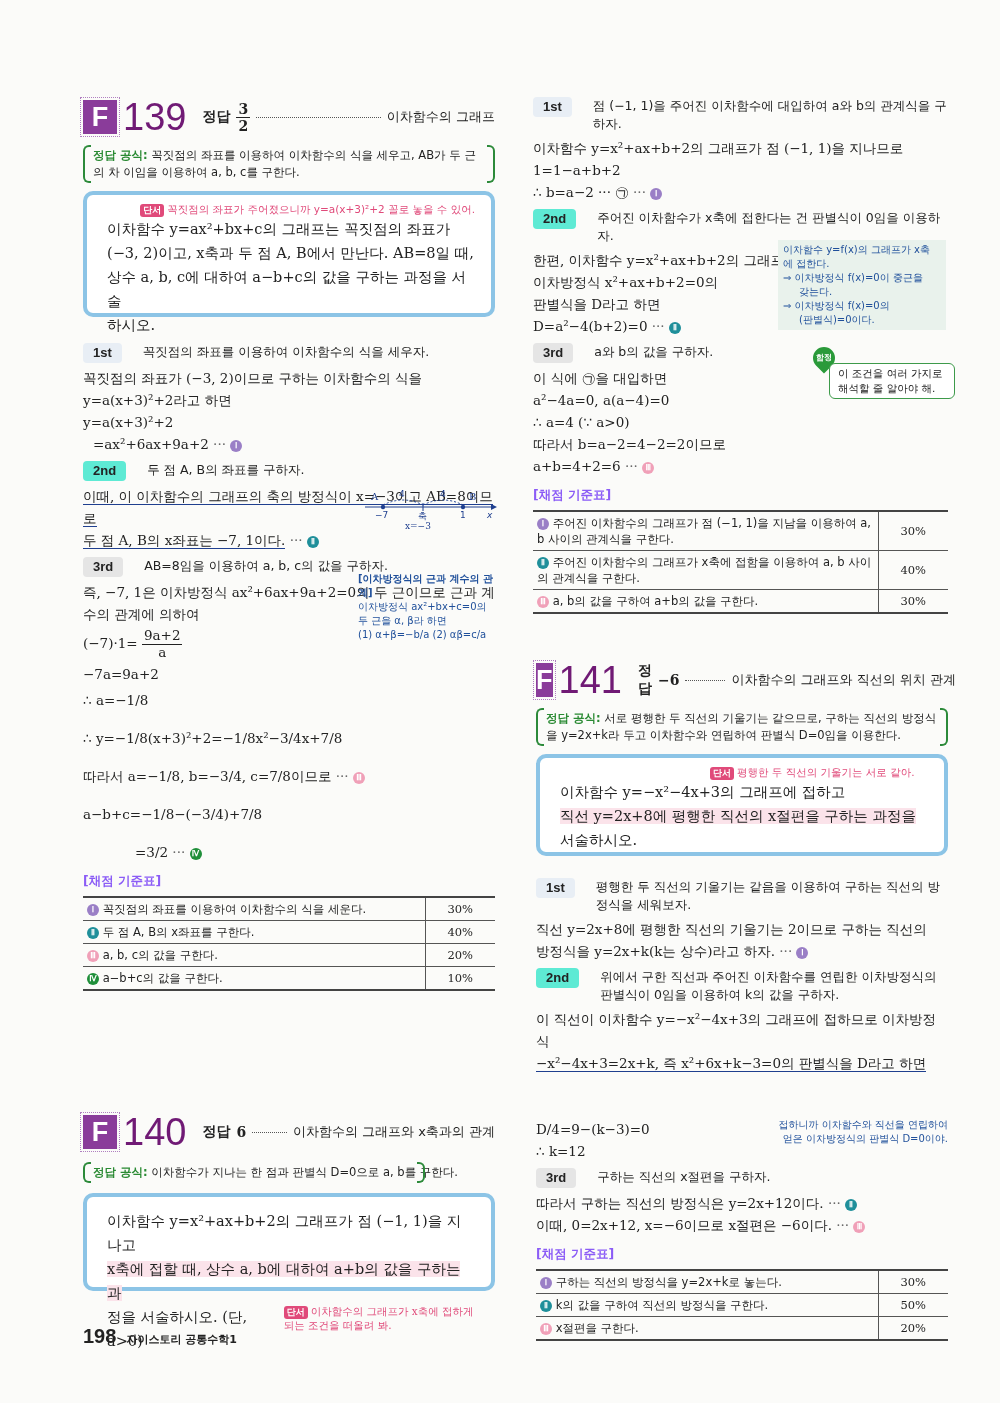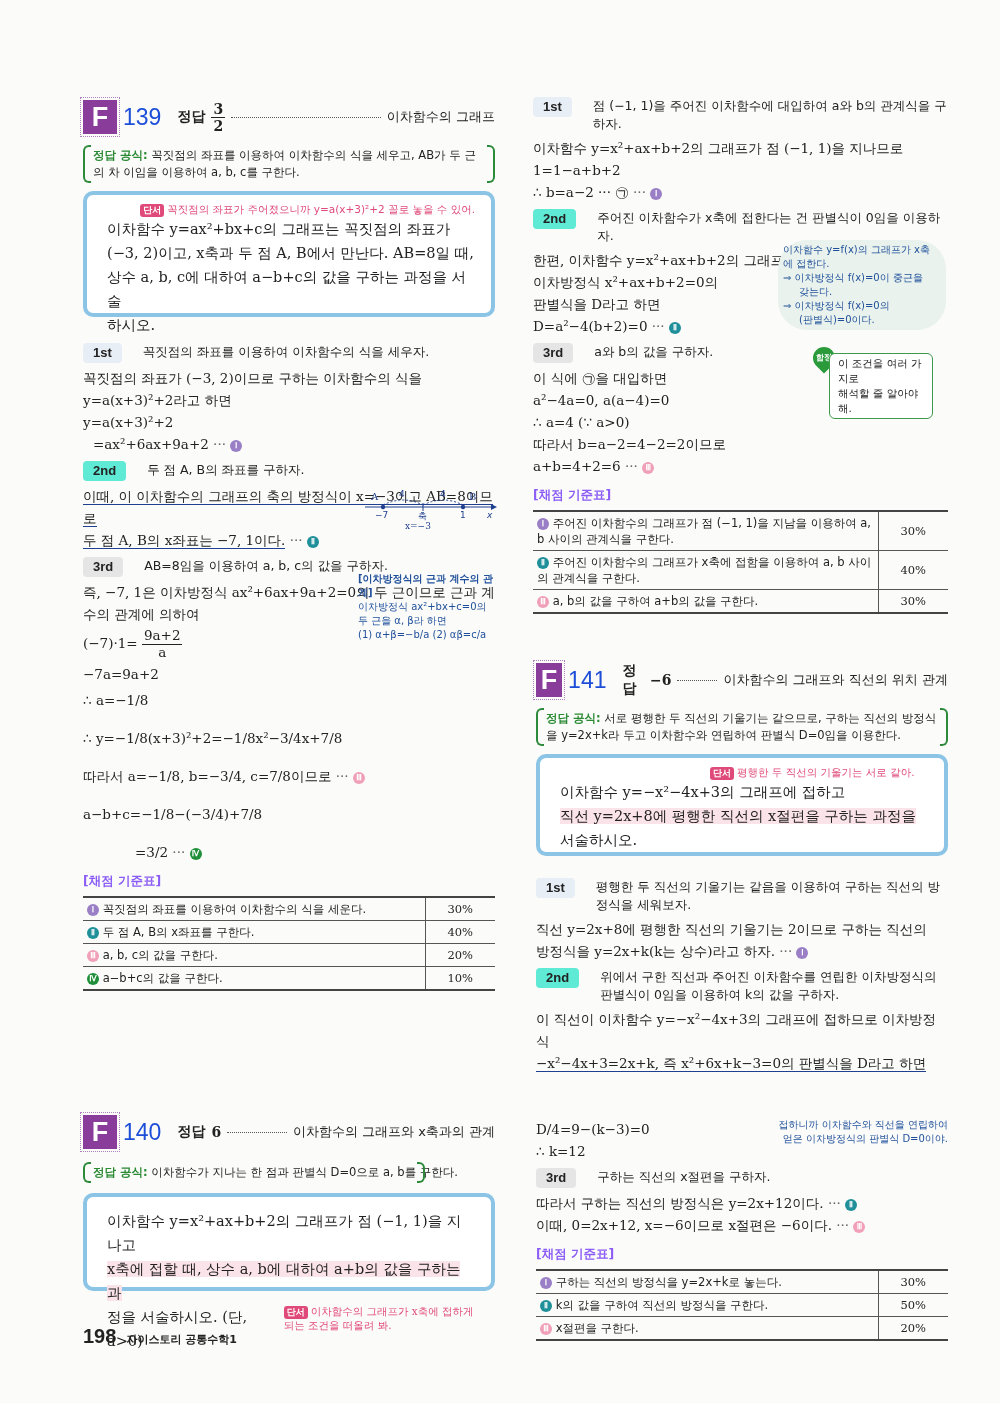--- a/index.html
+++ b/index.html
@@ -5,21 +5,21 @@
   * { box-sizing: border-box; margin: 0; padding: 0; }
   html, body { width: 1000px; height: 1403px; background: #fbfbf9; }
   body { position: relative; font-family: "DejaVu Sans", "Liberation Sans", sans-serif; color: #222; font-size: 13px; overflow: hidden; }
   .col { position: absolute; }
   .col-left { left: 83px; top: 95px; width: 412px; }
   .col-right { left: 533px; top: 95px; width: 415px; }
   .serif { font-family: "DejaVu Serif", "Liberation Serif", serif; }
 
   .prob-head { display: flex; align-items: center; height: 44px; }
   .f-badge { width: 34px; height: 34px; background: #8a3c9a; color: #fff; font-weight: bold; font-size: 27px; display: flex; align-items: center; justify-content: center; outline: 1px dotted #b07fc0; outline-offset: 2px; font-family: "Liberation Sans", sans-serif; }
-  .prob-num { color: #1d4ed8; font-size: 23px; margin-left: 6px; font-family: "Liberation Sans", sans-serif; }
+  .prob-num { color: #701a75; font-size: 38px; margin-left: 6px; font-family: "Liberation Sans", sans-serif; }
   .answer-label { font-weight: bold; font-size: 14px; margin-left: 16px; }
   .answer-val { font-weight: bold; font-size: 14px; margin-left: 6px; font-family: "DejaVu Serif", serif; }
   .frac { display: inline-flex; flex-direction: column; align-items: center; vertical-align: middle; line-height: 1; font-family: "DejaVu Serif", serif; }
   .frac .num { border-bottom: 1px solid #222; padding: 0 2px 1px; }
   .frac .den { padding-top: 1px; }
   .leader { flex: 1; border-bottom: 1px dotted #555; margin: 0 6px; height: 1px; align-self: center; }
   .topic { font-size: 13px; white-space: nowrap; }
 
   .formula-box { position: relative; margin: 6px 0 8px; padding: 2px 10px; font-size: 11.5px; line-height: 17px; }
   .formula-box .br { position: absolute; top: 0; bottom: 0; width: 8px; border: 2px solid #2c8a3a; }
@@ -40,21 +40,21 @@
   .body-line { font-size: 13.5px; line-height: 22px; }
   .ul-blue { border-bottom: 1.5px solid #1f3f8f; }
 
   .mark { display: inline-flex; width: 12px; height: 12px; border-radius: 50%; color: #fff; font-size: 8px; font-weight: bold; align-items: center; justify-content: center; vertical-align: middle; font-family: "Liberation Serif", serif; }
   .m1 { background: #9a7fc6; }
   .m2 { background: #1f8f9a; }
   .m3 { background: #f0a0b8; }
   .m4 { background: #1f8f3a; }
   .dots { color: #666; }
 
-  .side-note { position: absolute; color: #1f4f9a; font-size: 10px; line-height: 14px; border-radius: 29px; }
+  .side-note { position: absolute; color: #1f4f9a; font-size: 10px; line-height: 14px; }
   .side-title { font-weight: bold; }
 
   .rubric-title { color: #8b5cf6; font-weight: bold; font-size: 12.5px; margin: 10px 0 6px; }
   table.rubric { width: 100%; border-collapse: collapse; font-size: 11.5px; }
   table.rubric td { border-top: 1px solid #555; border-bottom: 1px solid #555; padding: 3px 4px; line-height: 16px; }
   table.rubric tr:first-child td { border-top: 2px solid #444; }
   table.rubric tr:last-child td { border-bottom: 2px solid #444; }
   table.rubric td.pct { width: 70px; text-align: center; border-left: 1px solid #555; font-family: "DejaVu Serif", serif; }
 
   .numberline { position: absolute; width: 135px; height: 42px; }
@@ -267,21 +267,21 @@
     <div>이차함수 y=f(x)의 그래프가 x축</div>
     <div>에 접한다.</div>
     <div>⇒ 이차방정식 f(x)=0이 중근을</div>
     <div style="padding-left:16px;">갖는다.</div>
     <div>⇒ 이차방정식 f(x)=0의</div>
     <div style="padding-left:16px;">(판별식)=0이다.</div>
   </div>
   <div class="tip-pin" style="left:280px; top:252px;">
       <span>함정</span>
     </div>
-  <div class="tip-box" style="left:296px; top:258px; width:104px;">
+  <div class="tip-box" style="left:296px; top:268px; width:126px;">
     <div>이 조건을 여러 가지로</div>
     <div>해석할 줄 알아야 해.</div>
   </div>
 
   <div class="step">
     <span class="step-tag s3">3rd</span>
     <span>a와 b의 값을 구하자.</span>
   </div>
   <div class="body-line serif">이 식에 ㉠을 대입하면</div>
   <div class="body-line serif">a²−4a=0, a(a−4)=0</div>

